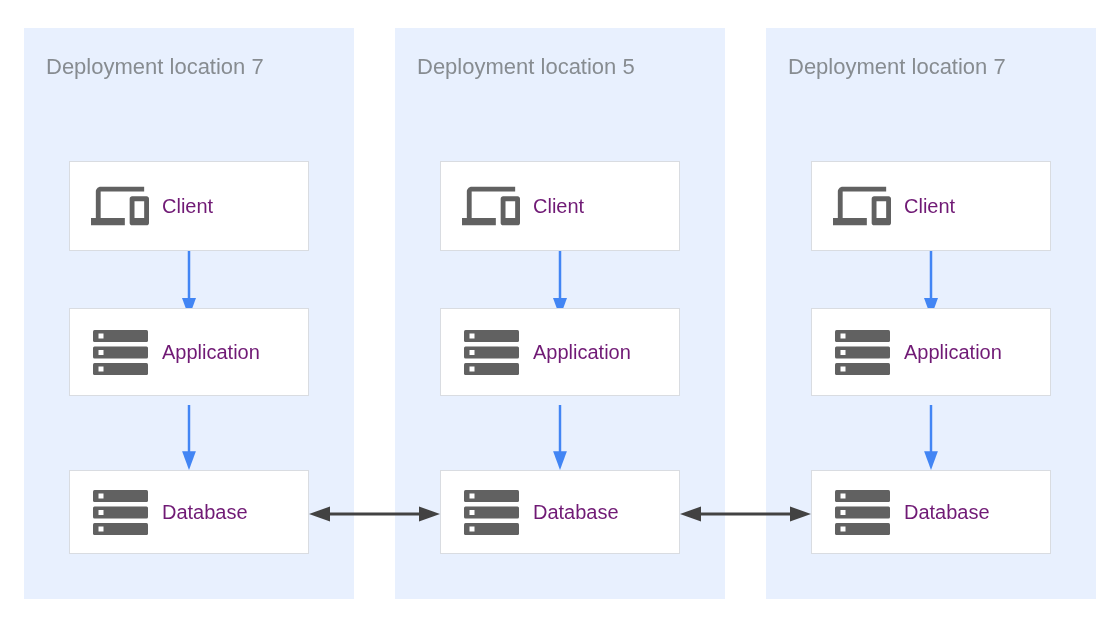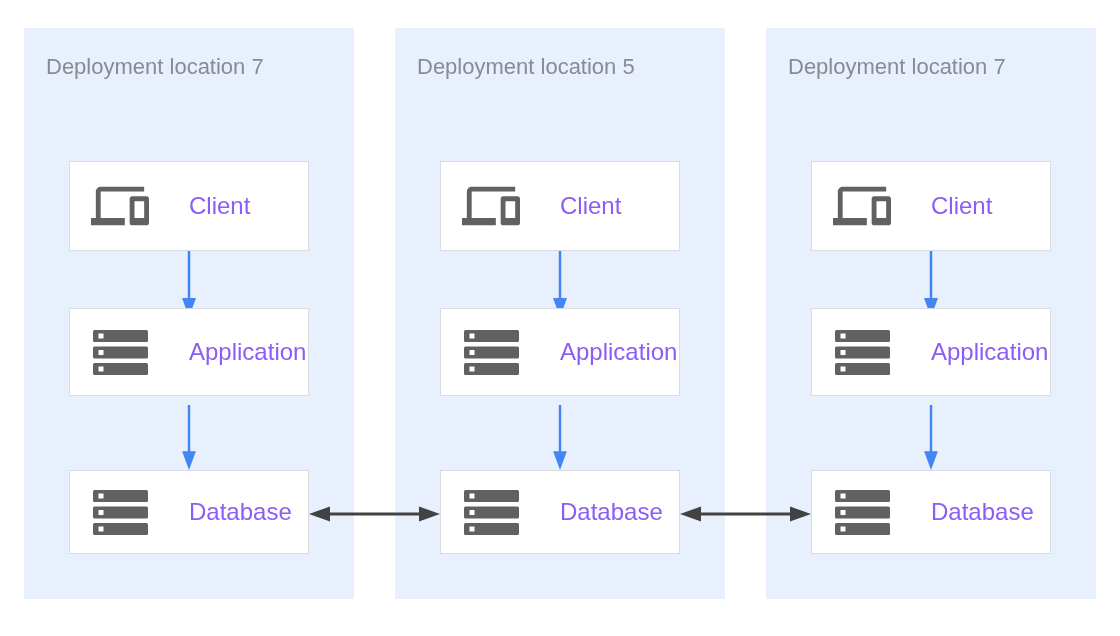--- a/index.html
+++ b/index.html
@@ -51,23 +51,23 @@
 
   .icon-wrap {
     width: 58px;
     display: flex;
     align-items: center;
     justify-content: center;
     flex: 0 0 auto;
   }
 
   .node-label {
-    margin-left: 40px;
-    font-size: 24px;
-    color: #8b5cf6;
+    margin-left: 13px;
+    font-size: 20px;
+    color: #701a75;
     white-space: nowrap;
   }
 
   .varrow {
     position: absolute;
     left: 157px;
     display: block;
   }
   .varrow-1 { top: 223px; }
   .varrow-2 { top: 377px; }

